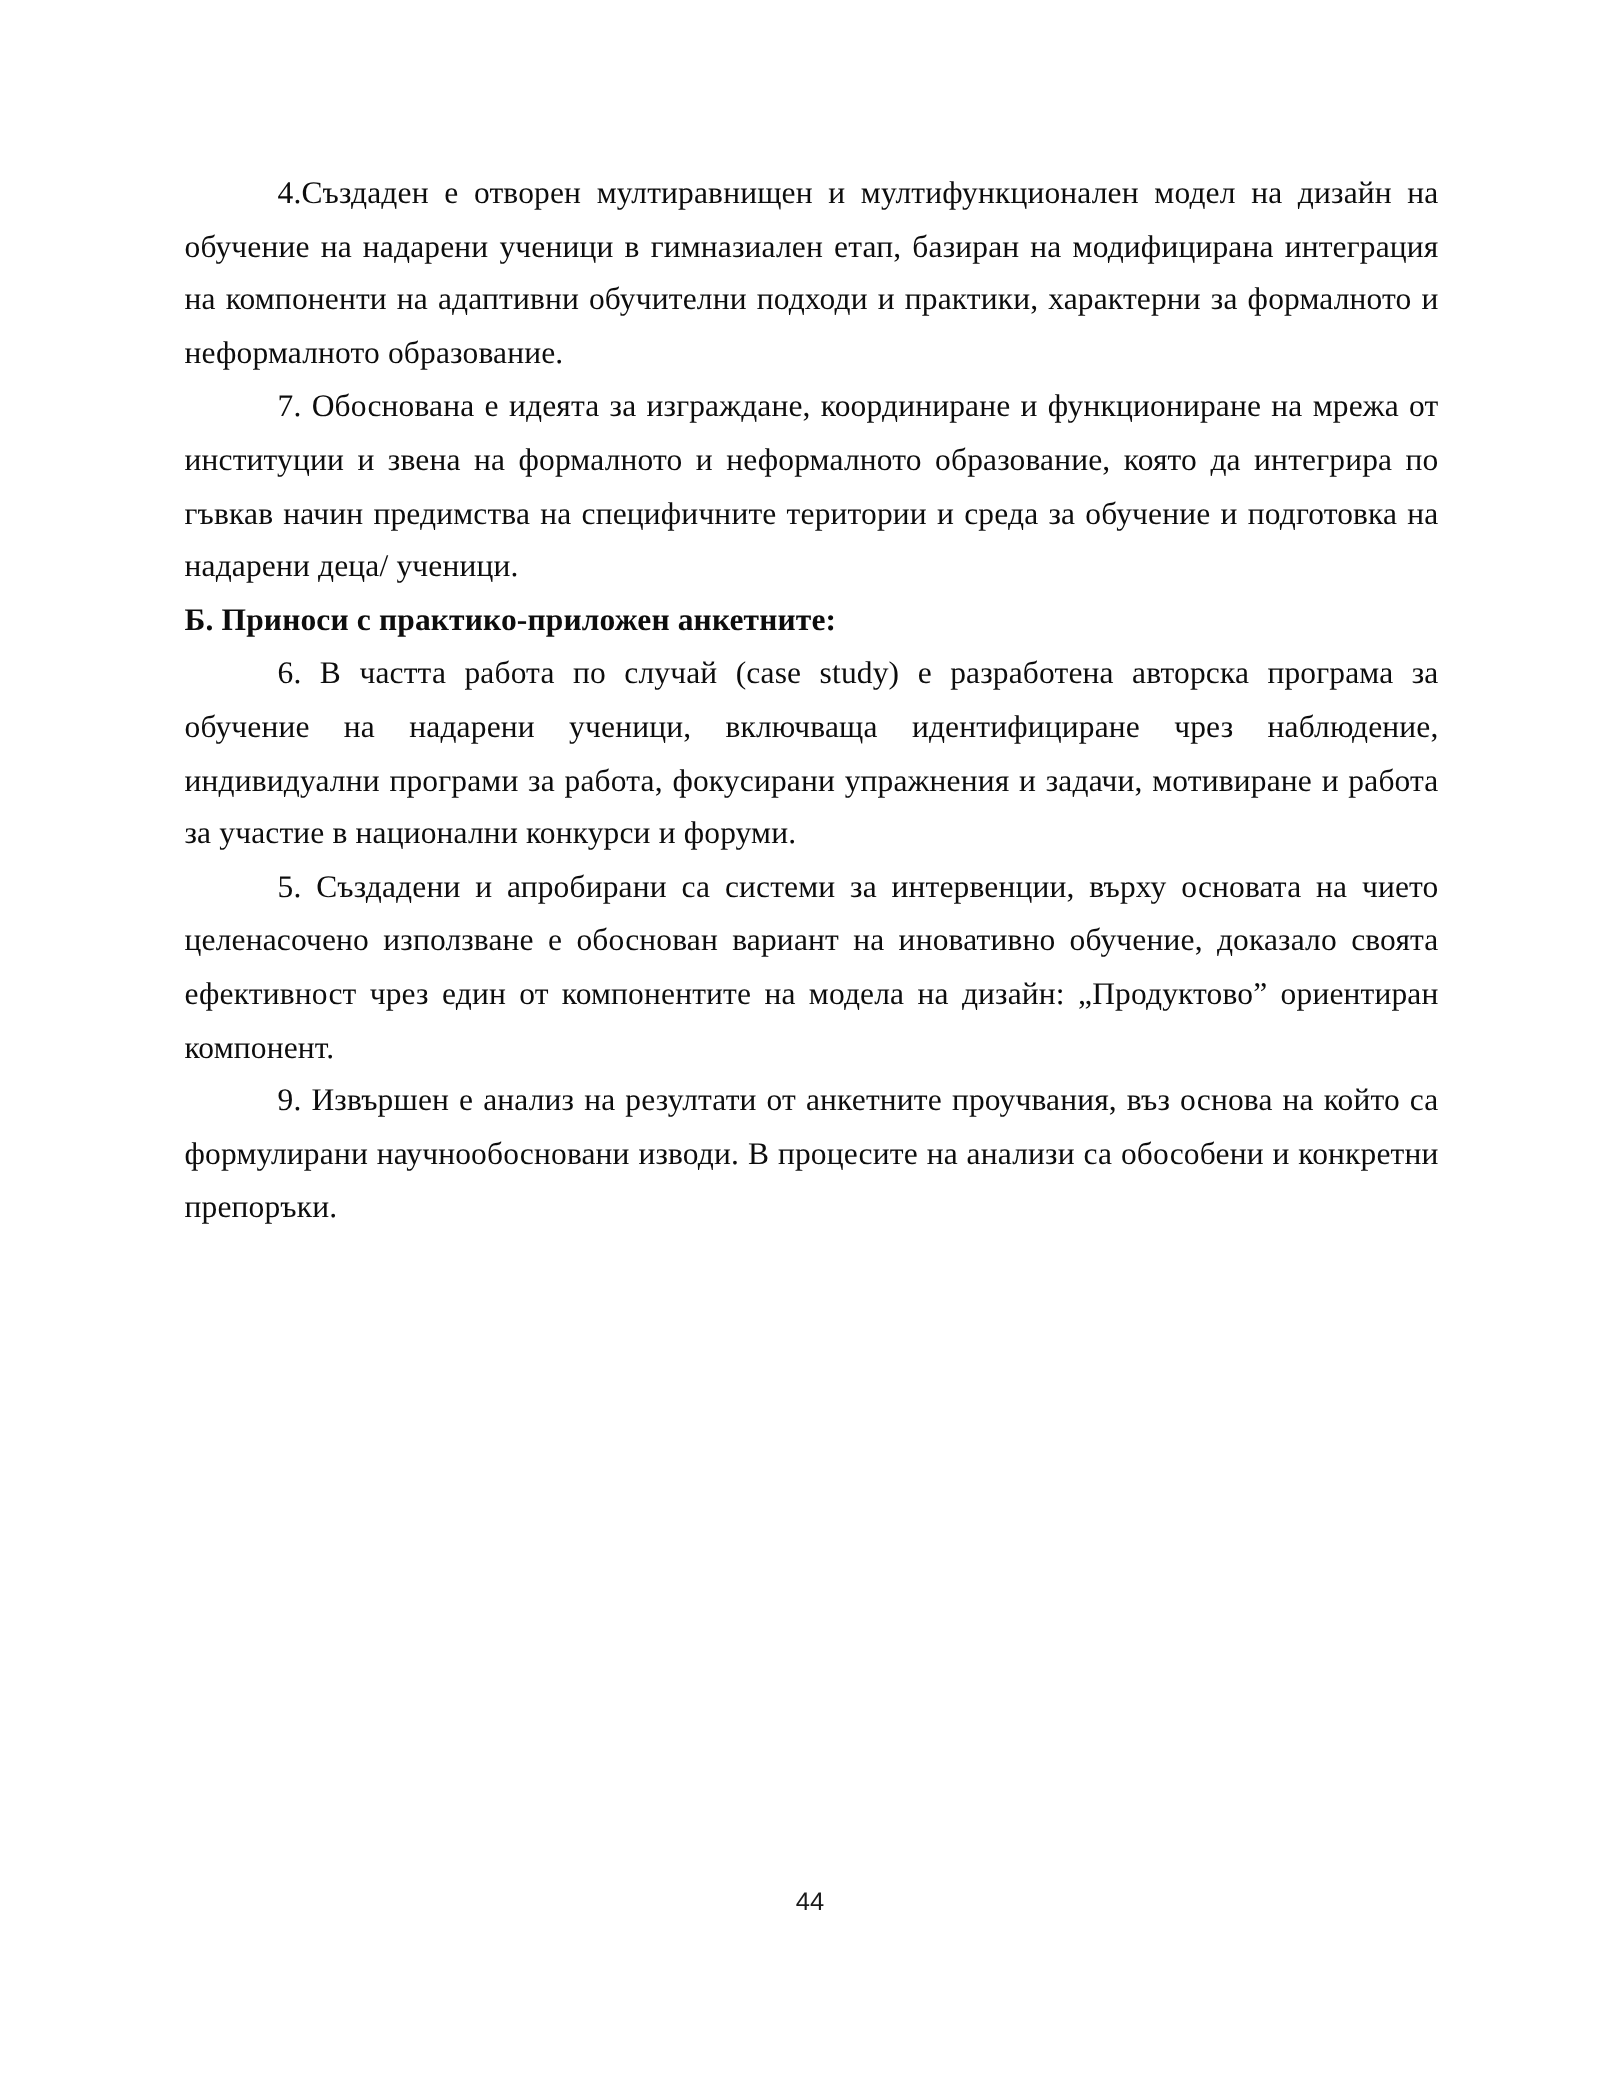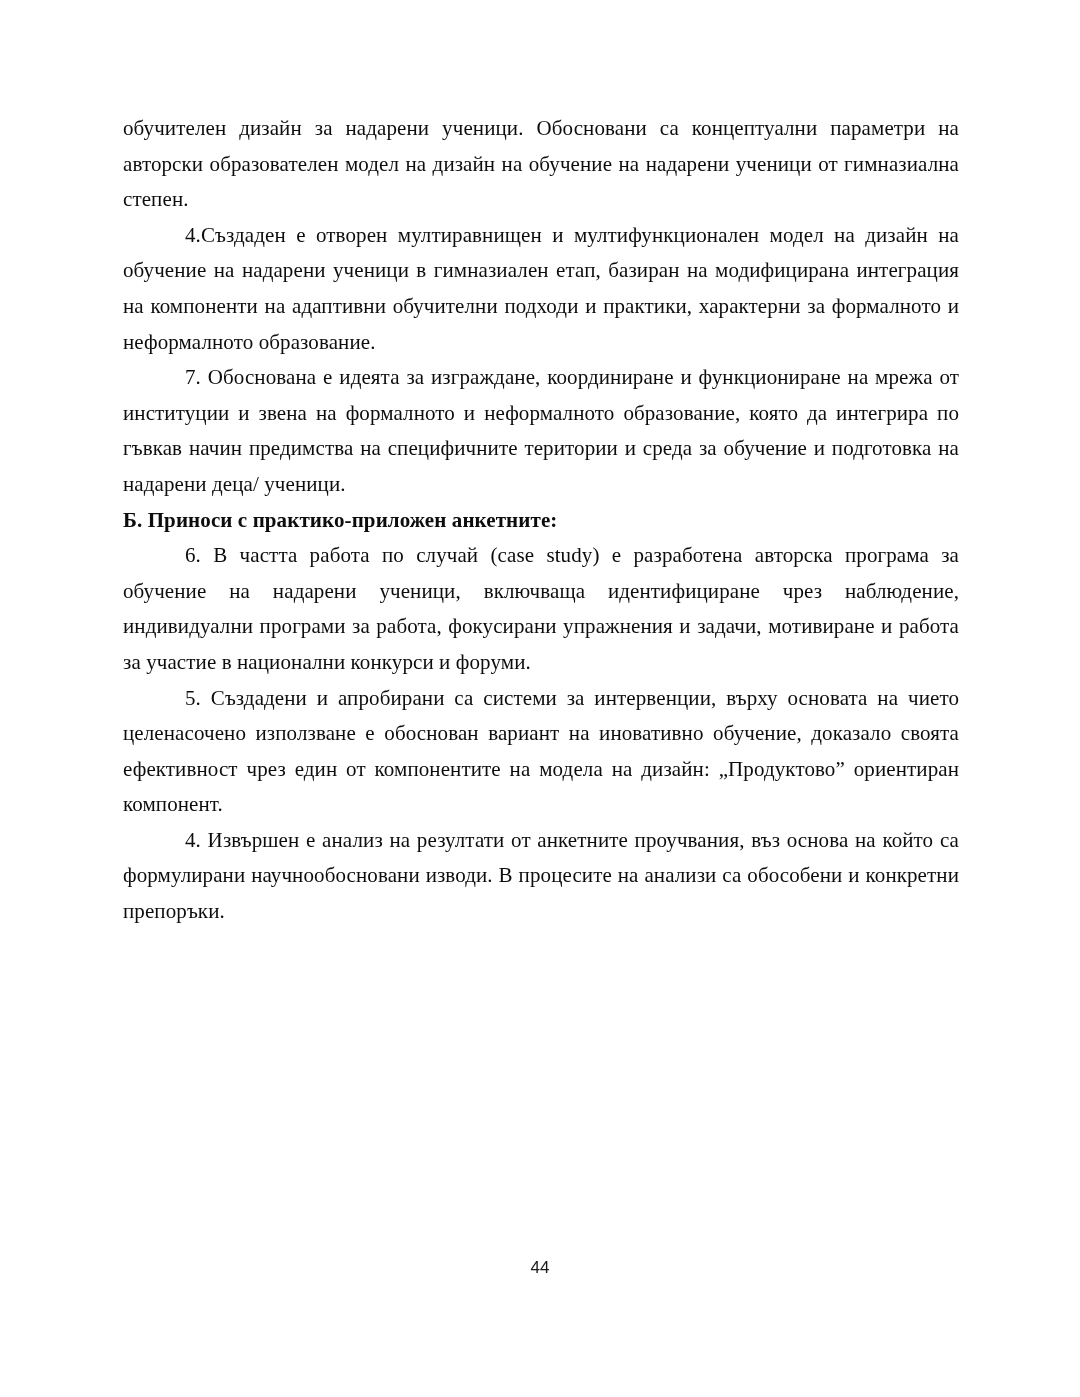--- a/index.html
+++ b/index.html
@@ -55,24 +55,23 @@
     font-size: 17px;
     color: #1a1a1a;
   }
 </style>
 </head>
 <body>
 
 <div class="page">
 
   <div class="text-block">
-    <p class="para">обучителен дизайн за надарени ученици. Обосновани са концептуални параметри на авторски образователен модел на дизайн на обучение на надарени ученици от гимназиална степен.</p>
     <p class="para indent">4.Създаден е отворен мултиравнищен и мултифункционален модел на дизайн на обучение на надарени ученици в гимназиален етап, базиран на модифицирана интеграция на компоненти на адаптивни обучителни подходи и практики, характерни за формалното и неформалното образование.</p>
     <p class="para indent">7. Обоснована е идеята за изграждане, координиране и функциониране на мрежа от институции и звена на формалното и неформалното образование, която да интегрира по гъвкав начин предимства на специфичните територии и среда за обучение и подготовка на надарени деца/ ученици.</p>
     <p class="para heading">Б. Приноси с практико-приложен анкетните:</p>
     <p class="para indent">6. В частта работа по случай (case study) е разработена авторска програма за обучение на надарени ученици, включваща идентифициране чрез наблюдение, индивидуални програми за работа, фокусирани упражнения и задачи, мотивиране и работа за участие в национални конкурси и форуми.</p>
     <p class="para indent">5. Създадени и апробирани са системи за интервенции, върху основата на чието целенасочено използване е обоснован вариант на иновативно обучение, доказало своята ефективност чрез един от компонентите на модела на дизайн: „Продуктово” ориентиран компонент.</p>
-    <p class="para indent">4. Извършен е анализ на резултати от анкетните проучвания, въз основа на който са формулирани научнообосновани изводи. В процесите на анализи са обособени и конкретни препоръки.</p>
+    <p class="para indent">9. Извършен е анализ на резултати от анкетните проучвания, въз основа на който са формулирани научнообосновани изводи. В процесите на анализи са обособени и конкретни препоръки.</p>
   </div>
 
   <div class="page-number">44</div>
 
 </div>
 
 </body></html>

